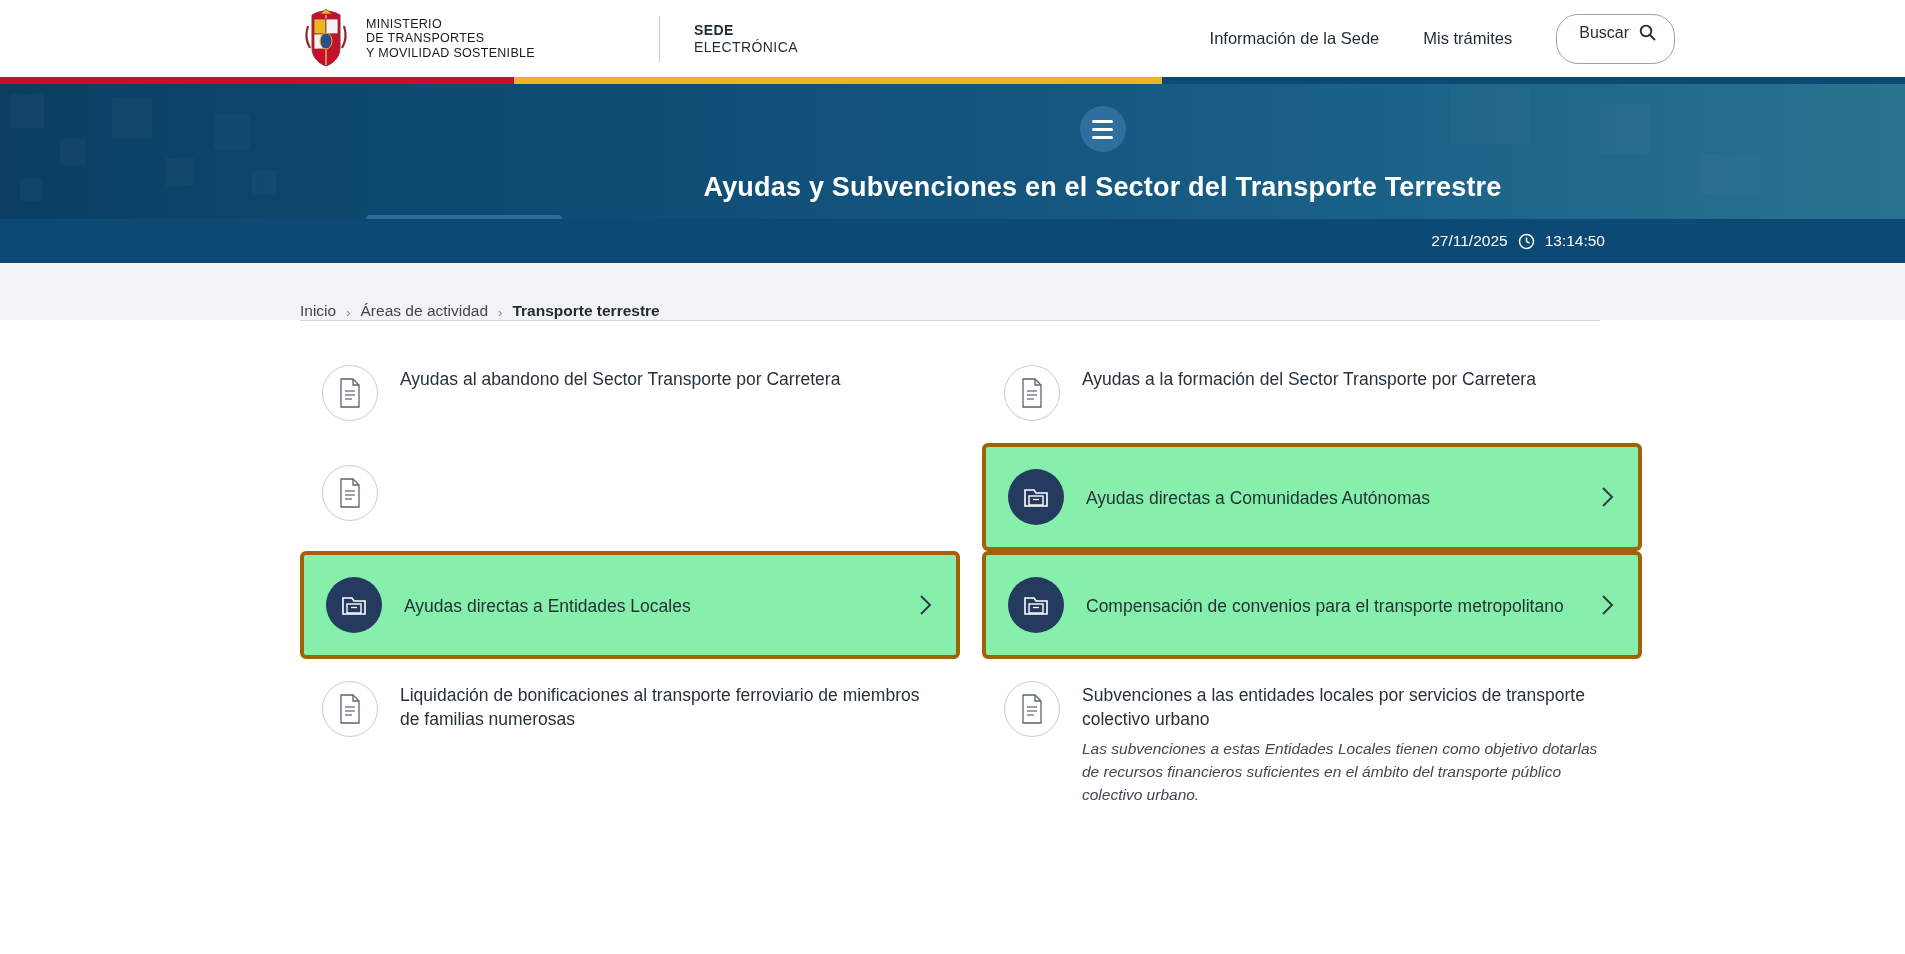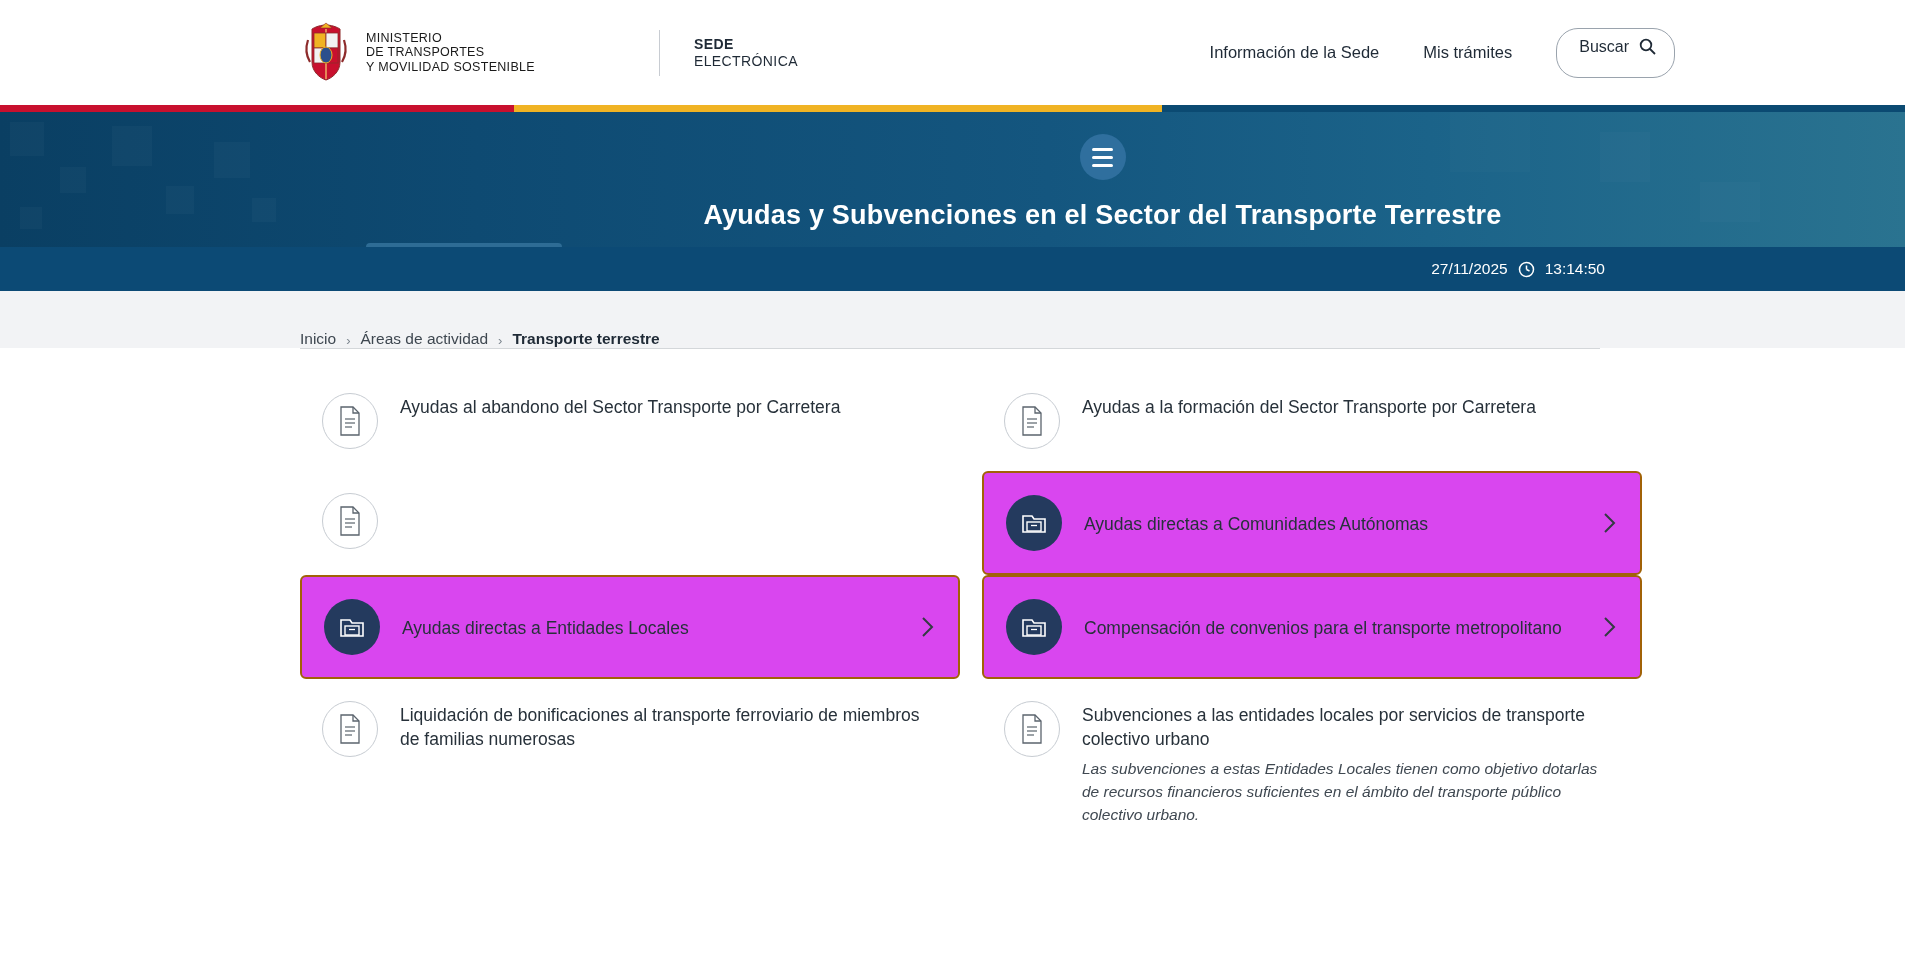--- a/index.html
+++ b/index.html
@@ -7,21 +7,21 @@
     margin: 0; padding: 0;
     width: 1905px; height: 954px;
     background: #ffffff;
     font-family: "Liberation Sans", sans-serif;
     overflow: hidden;
   }
   .page { width: 1905px; height: 954px; position: relative; background:#fff; }
 
   
   .header {
-    height: 105px;
+    height: 77px;
     display: flex;
     align-items: center;
     background: #ffffff;
     padding: 0 0 0 0;
     position: relative;
   }
   .header-inner {
     width: 1905px;
     display: flex;
     align-items: center;
@@ -151,22 +151,22 @@
     margin-top: 22px;
   }
   .card {
     display: flex; align-items: flex-start; gap: 22px;
     padding: 22px 24px 22px 22px;
     border-radius: 6px;
     min-height: 88px;
   }
   .card.plain { background: transparent; }
   .card.filled {
-    background: #d946ef;
-    border: 2px solid #a16207;
+    background: #86efac;
+    border: 4px solid #a16207;
     align-items: center;
   }
   .ic {
     width: 56px; height: 56px; border-radius: 50%;
     flex: 0 0 auto;
     display:flex; align-items:center; justify-content:center;
   }
   .ic.light { border: 1px solid #c7ccd2; background: #fff; }
   .ic.dark { background: #243a5e; }
   .card-text { padding-top: 2px; }

